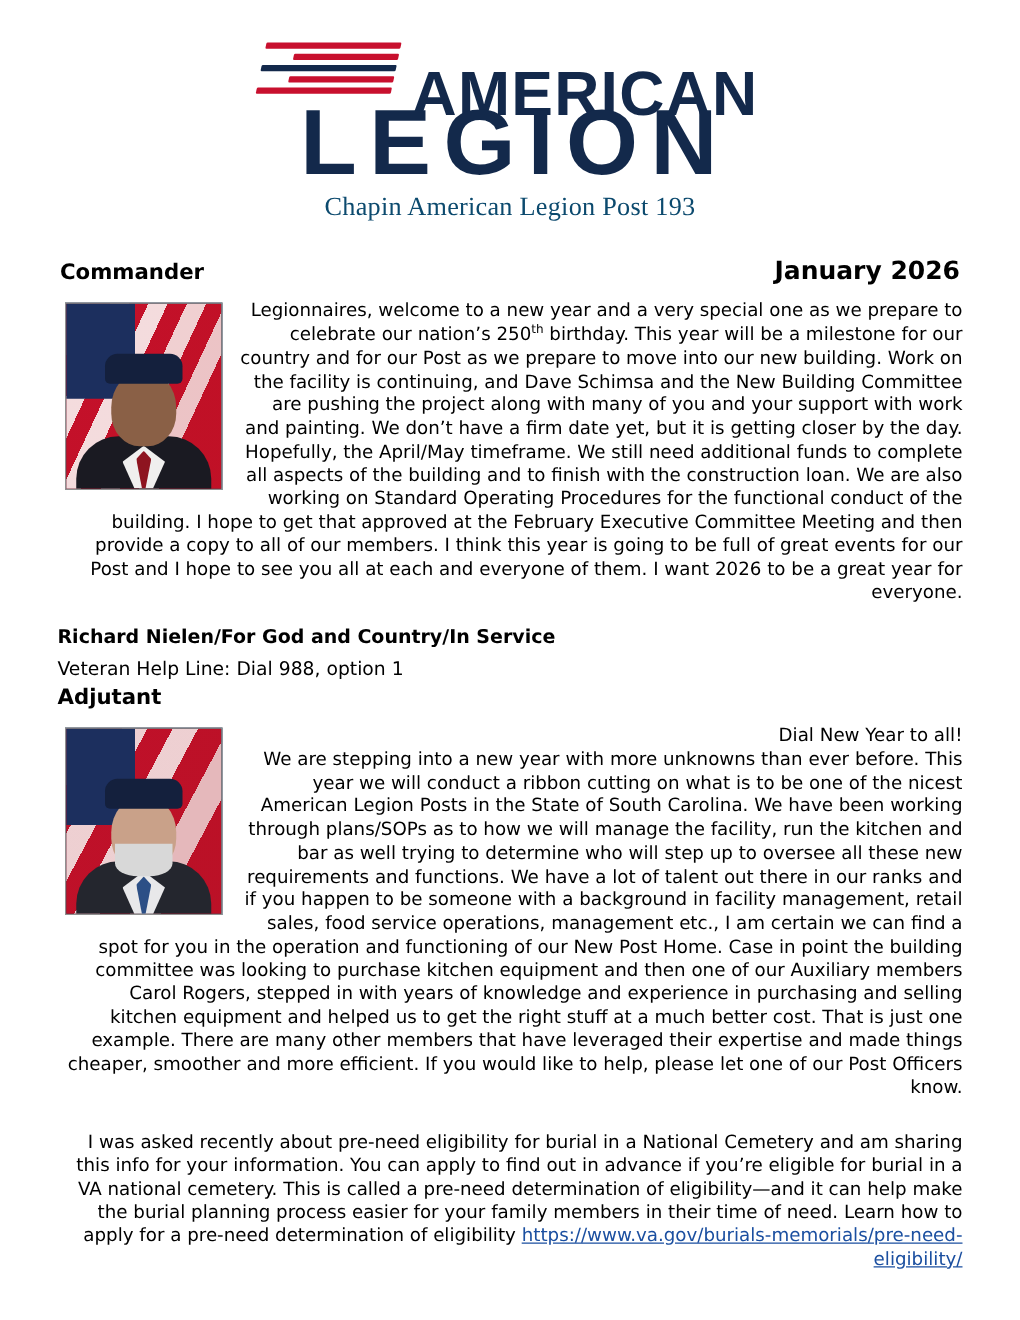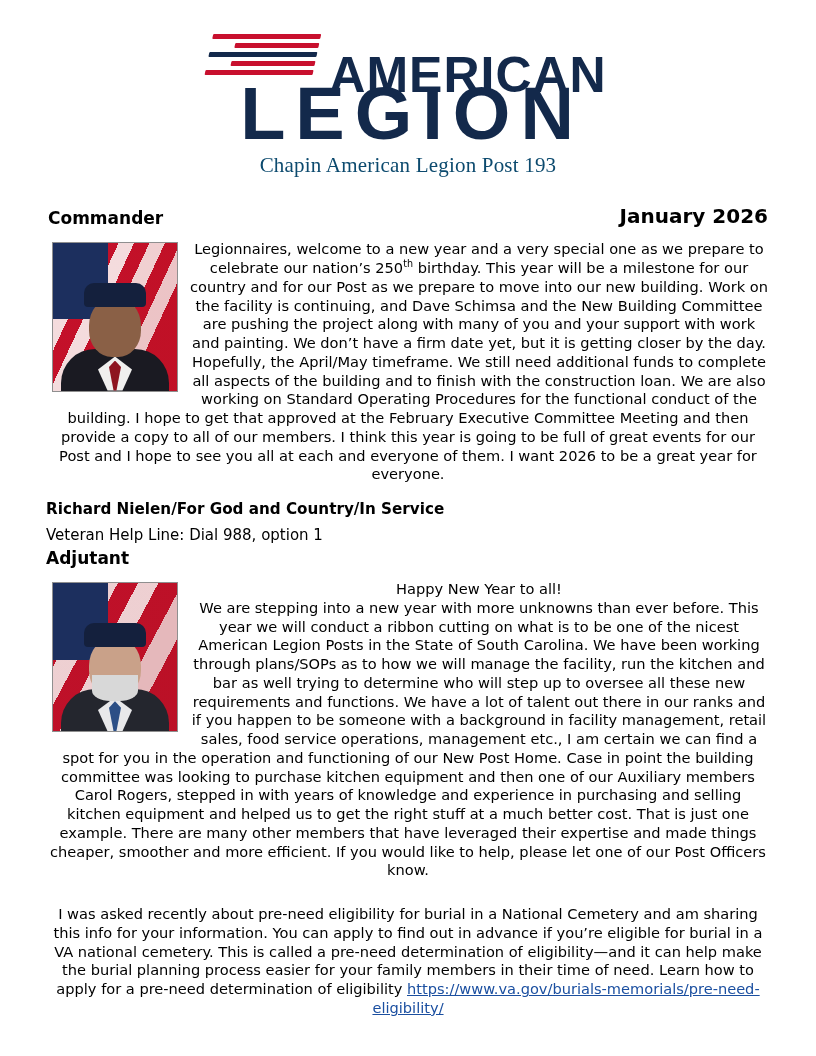--- a/index.html
+++ b/index.html
@@ -97,21 +97,21 @@
     font-size: 20px;
     font-weight: bold;
     color: #000;
   }
 
   
   .article {
     margin-top: 12px;
     font-size: 14.6px;
     line-height: 1.285;
-    text-align: center;
+    text-align: right;
     color: #000;
   }
   .article p { margin: 0; }
   .photo {
     width: 124px;
     height: 148px;
     float: left;
     margin: 2px 10px 2px 6px;
     border: 1px solid #8f8f8f;
     position: relative;
@@ -290,21 +290,21 @@
     <div class="photo adjutant">
       <span class="flagbg"></span>
       <span class="flagblue"></span>
       <span class="person-body"></span>
       <span class="person-shirt"></span>
       <span class="person-tie"></span>
       <span class="person-head"></span>
       <span class="person-beard"></span>
       <span class="person-cap"></span>
     </div>
-    <p>Happy New Year to all!</p>
+    <p>Dial New Year to all!</p>
     <p>We are stepping into a new year with more unknowns than ever before. This year we will conduct a ribbon cutting on what is to be one of the nicest American Legion Posts in the State of South Carolina. We have been working through plans/SOPs as to how we will manage the facility, run the kitchen and bar as well trying to determine who will step up to oversee all these new requirements and functions. We have a lot of talent out there in our ranks and if you happen to be someone with a background in facility management, retail sales, food service operations, management etc., I am certain we can find a spot for you in the operation and functioning of our New Post Home. Case in point the building committee was looking to purchase kitchen equipment and then one of our Auxiliary members Carol Rogers, stepped in with years of knowledge and experience in purchasing and selling kitchen equipment and helped us to get the right stuff at a much better cost. That is just one example. There are many other members that have leveraged their expertise and made things cheaper, smoother and more efficient. If you would like to help, please let one of our Post Officers know.</p>
   </div>
 
   <div class="para-gap"></div>
 
   <div class="article">
     <p><span>I was asked recently about pre-need eligibility for burial in a National Cemetery and am sharing this info for your information. You can apply to find out in advance if you’re eligible for burial in a VA national cemetery. This is called a pre-need determination of eligibility—and it can help make the burial planning process easier for your family members in their time of need. Learn how to apply for a pre-need determination of eligibility </span><a class="link" href="#">https://www.va.gov/burials-memorials/pre-need-eligibility/</a></p>
   </div>
 
 </div>

